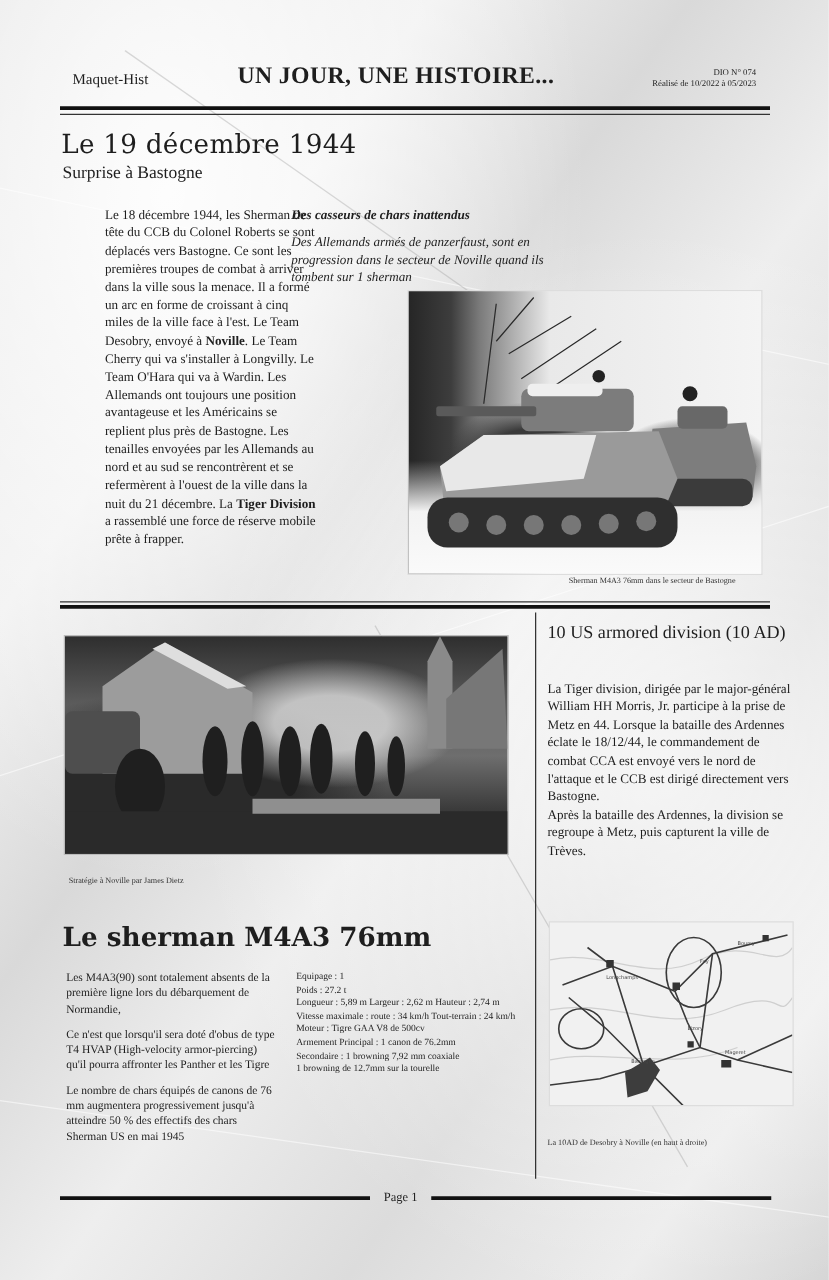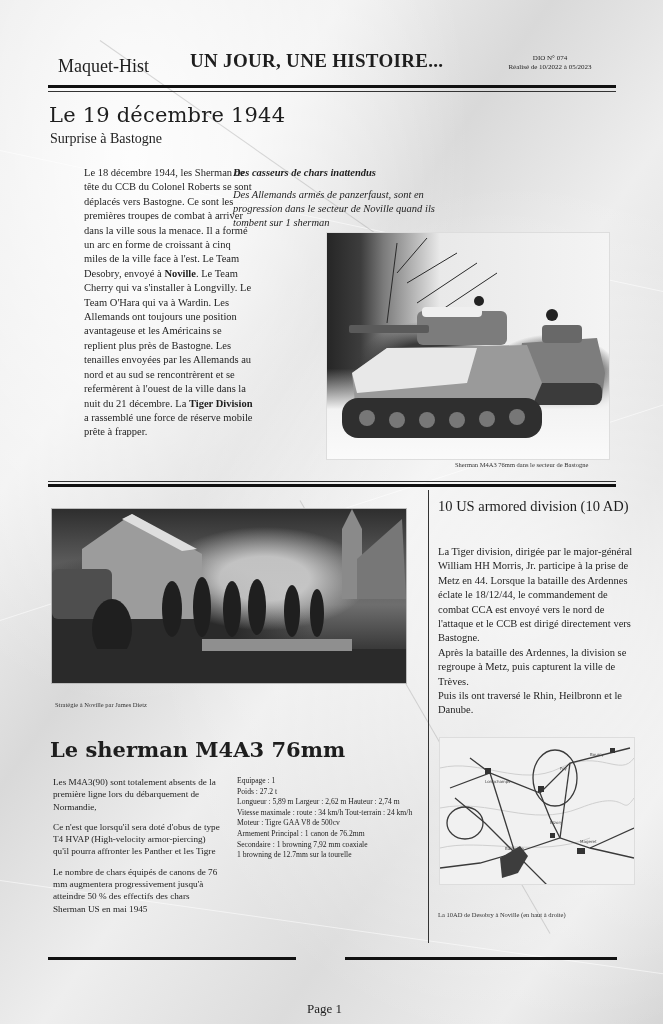--- a/index.html
+++ b/index.html
@@ -10,23 +10,23 @@
     background:
       radial-gradient(ellipse at 20% 15%, rgba(255,255,255,0.9), rgba(255,255,255,0) 45%),
       radial-gradient(ellipse at 80% 60%, rgba(255,255,255,0.7), rgba(255,255,255,0) 50%),
       linear-gradient(125deg, #e3e3e3 0%, #f0f0f0 25%, #d9d9d9 40%, #eeeeee 55%, #dcdcdc 72%, #ececec 88%, #d6d6d6 100%);
   }
   .crease { position: absolute; background: rgba(255,255,255,0.55); height: 1px; transform-origin: left center; }
   .crease.dark { background: rgba(150,150,150,0.35); }
   .abs { position: absolute; }
 
   
-  .mast-left { left: 58px; top: 56px; font-size: 18px; text-align: center; }
+  .mast-left { left: 58px; top: 56px; font-size: 12px; text-align: center; }
   .mast-title { left: 190px; top: 50px; font-size: 19px; font-weight: bold; letter-spacing: 0.3px; }
-  .mast-meta { left: 495px; top: 54px; width: 110px; text-align: center; font-size: 7px; line-height: 9px; }
+  .mast-meta { left: 495px; top: 54px; width: 110px; text-align: right; font-size: 7px; line-height: 9px; }
   .rule-double { left: 48px; width: 568px; height: 3px; background: #111; }
   .rule-thin { left: 48px; width: 568px; height: 1px; background: #333; }
 
   .h-main { left: 49px; top: 103px; font-size: 21px; font-weight: normal; letter-spacing: 0.2px; font-family: "DejaVu Serif", serif; }
   .h-sub { left: 50px; top: 131px; font-size: 14px; }
 
   .body-text { font-size: 10.5px; line-height: 14.4px; }
   .col1 { left: 56px; top: 166px; width: 170px; margin-left: 28px; }
   .col1 b { font-weight: bold; }
 
@@ -69,21 +69,21 @@
   }
   .cap3 { left: 438px; top: 911px; }
 
   .h-sherman { left: 50px; top: 737px; font-size: 21px; font-weight: bold; font-family: "DejaVu Serif", serif; }
   .sherman-text { left: 53px; top: 776px; width: 170px; font-size: 9.2px; line-height: 12.3px; }
   .sherman-text p { margin: 0 0 8px 0; }
   .spec-list { left: 237px; top: 776px; width: 185px; font-size: 7.6px; line-height: 10.6px; }
 
   .footer-rule-l { left: 48px; top: 957px; width: 248px; height: 3px; background: #111; }
   .footer-rule-r { left: 345px; top: 957px; width: 272px; height: 3px; background: #111; }
-  .page-num { left: 307px; top: 953px; font-size: 13px; margin-top: 48px; }
+  .page-num { left: 307px; top: 953px; font-size: 10px; }
 </style>
 </head>
 <body>
 
 <div class="crease" style="left:0;top:150px;width:700px;transform:rotate(12deg);"></div>
 <div class="crease dark" style="left:100px;top:40px;width:600px;transform:rotate(35deg);"></div>
 <div class="crease" style="left:0;top:620px;width:700px;transform:rotate(-18deg);"></div>
 <div class="crease dark" style="left:300px;top:500px;width:500px;transform:rotate(60deg);"></div>
 <div class="crease" style="left:0;top:880px;width:700px;transform:rotate(8deg);"></div>
 
@@ -158,21 +158,20 @@
   </svg>
 </div>
 <div class="abs caption cap2">Stratégie à Noville par James Dietz</div>
 
 <div class="abs vdivider"></div>
 
 <div class="abs h-side">10 US armored division (10 AD)</div>
 <div class="abs body-text col-side">
   <div>La Tiger division, dirigée par le major-général William HH Morris, Jr. participe à la prise de Metz en 44. Lorsque la bataille des Ardennes éclate le 18/12/44, le commandement de combat CCA est envoyé vers le nord de l'attaque et le CCB est dirigé directement vers Bastogne.</div>
   <div>Après la bataille des Ardennes, la division se regroupe à Metz, puis capturent la ville de Trèves.</div>
-  <div>Puis ils ont traversé le Rhin, Heilbronn et le Danube.</div>
 </div>
 
 <div class="abs map">
   <svg width="194" height="146" viewBox="0 0 194 146">
     <g stroke="#cfcfcf" stroke-width="1" fill="none">
       <path d="M0 30 C40 20 80 50 120 30 S180 40 194 20"></path>
       <path d="M0 70 C50 60 90 90 140 70 S180 80 194 60"></path>
       <path d="M0 110 C40 100 100 120 150 100"></path>
     </g>
     <g stroke="#3a3a3a" stroke-width="1.3" fill="none">

